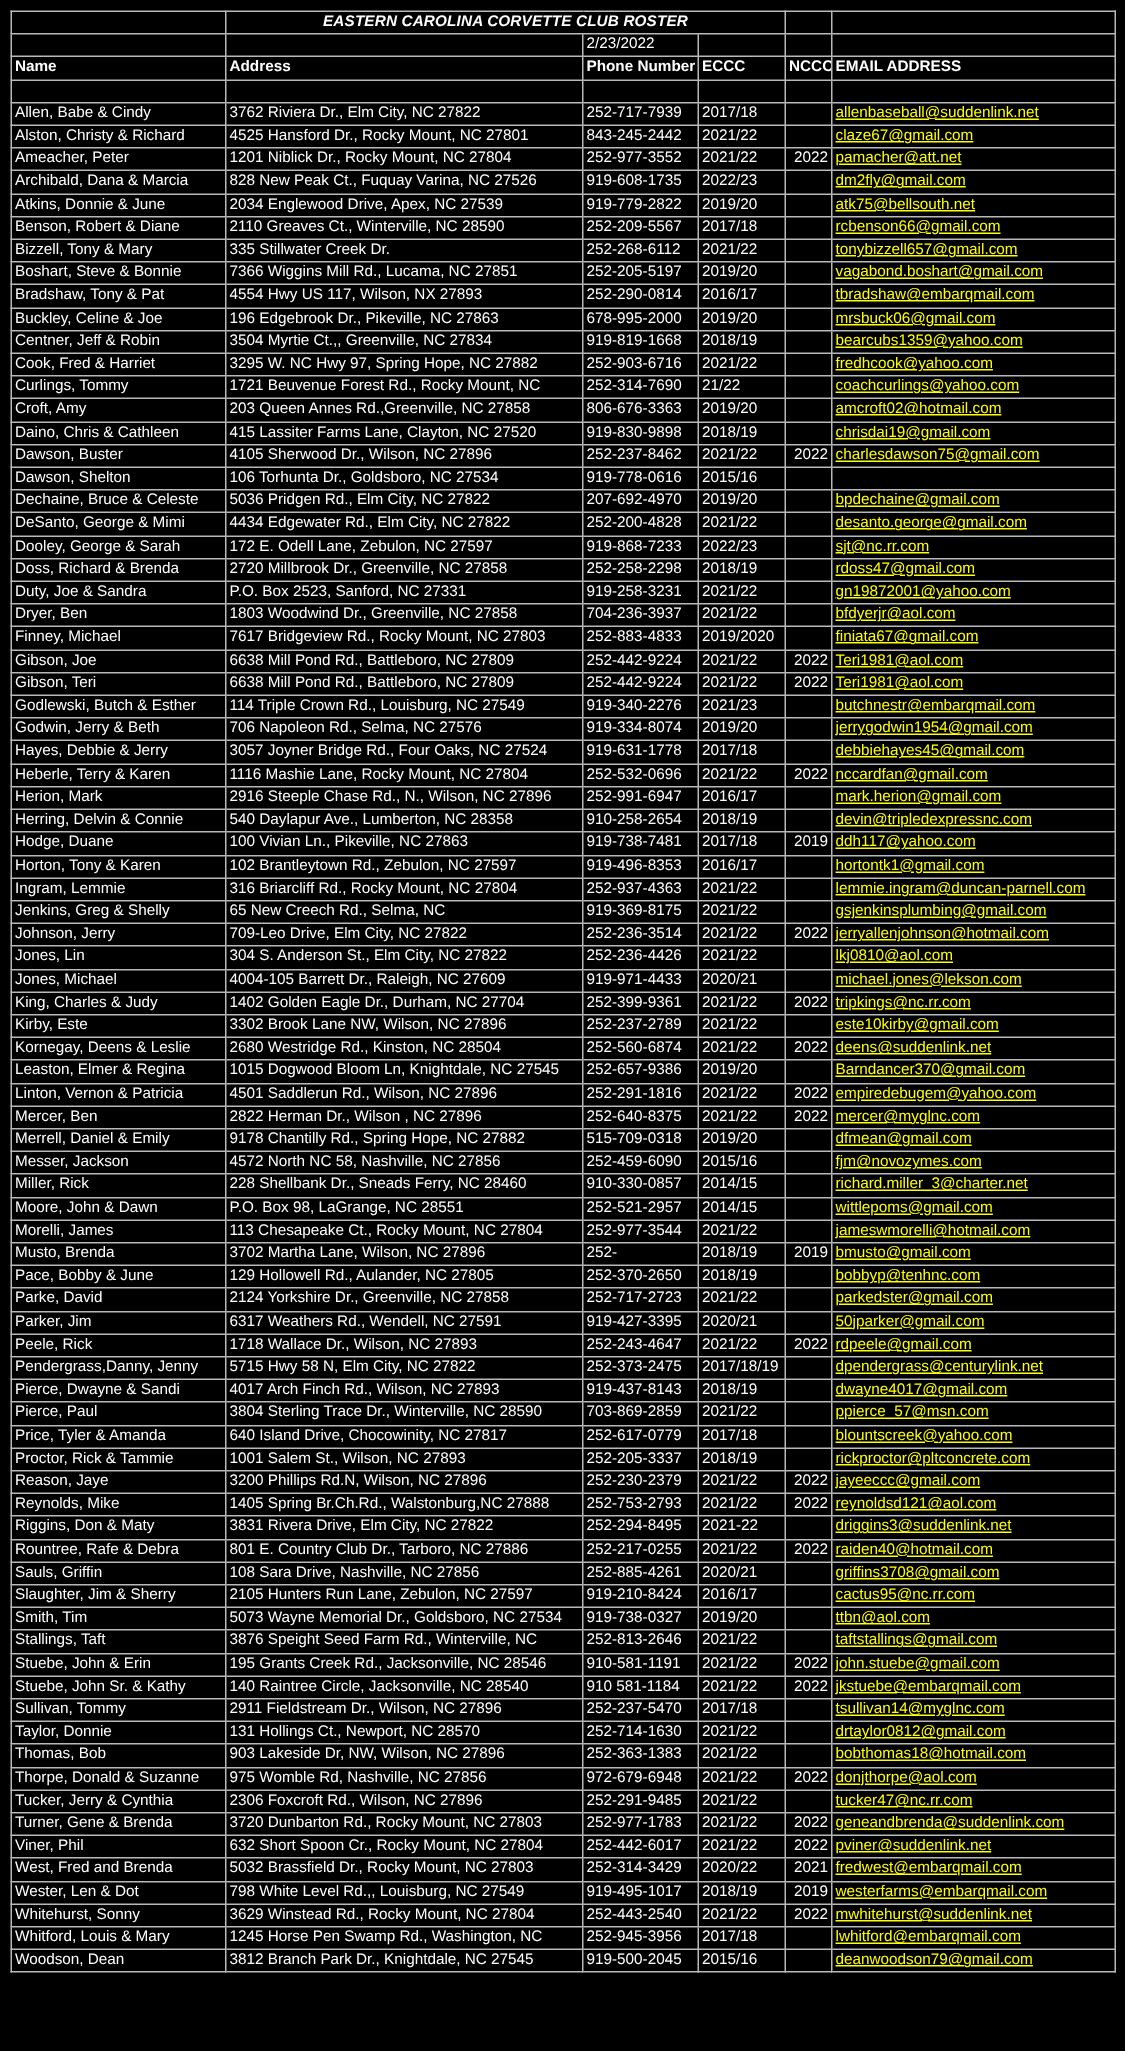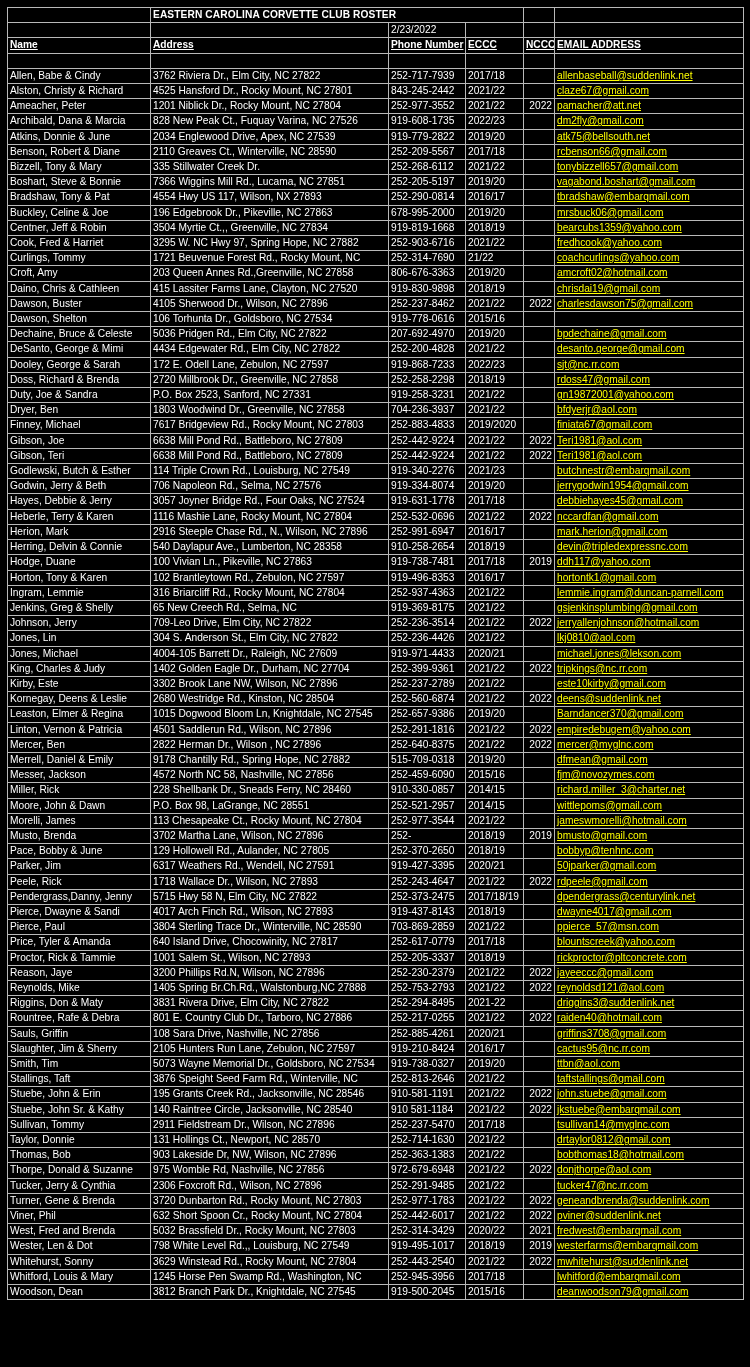--- a/index.html
+++ b/index.html
@@ -40,39 +40,40 @@
   }
   
   col.c-name    { width: 143px; }
   col.c-addr    { width: 238px; }
   col.c-phone   { width: 77px; }
   col.c-eccc    { width: 58px; }
   col.c-ncc     { width: 31px; }
   col.c-email   { width: 189px; }
 
   td.title {
+    text-align: center;
     font-weight: bold;
     font-size: 11.4px;
     letter-spacing: 0.1px;
     height: 18px;
     line-height: 18px;
+    font-style: italic;
   }
   td.datecell {
     font-size: 10.2px;
     height: 15px;
     line-height: 15px;
   }
   td.hdr {
     font-weight: bold;
     font-size: 10.4px;
     height: 16px;
     line-height: 16px;
   }
   td.hdr span.u {
-    text-decoration: underline;
   }
   td.blank { height: 14px; line-height: 14px; }
 
   td.num { text-align: right; padding-right: 3px; }
 
   td.email a, td.email span.mail {
     color: #ffff00;
     text-decoration: underline;
     font-size: 10.2px;
   }
@@ -531,20 +532,28 @@
         </tr>
         <tr>
           <td>Pace, Bobby &amp; June</td>
           <td>129 Hollowell Rd., Aulander, NC  27805</td>
           <td>252-370-2650</td>
           <td>2018/19</td>
           <td class="num"></td>
           <td class="email"><span class="mail">bobbyp@tenhnc.com</span></td>
         </tr>
         <tr>
+          <td>Parke, David</td>
+          <td>2124 Yorkshire Dr., Greenville, NC  27858</td>
+          <td>252-717-2723</td>
+          <td>2021/22</td>
+          <td class="num"></td>
+          <td class="email"><span class="mail">parkedster@gmail.com</span></td>
+        </tr>
+        <tr>
           <td>Parker, Jim</td>
           <td>6317 Weathers Rd., Wendell, NC  27591</td>
           <td>919-427-3395</td>
           <td>2020/21</td>
           <td class="num"></td>
           <td class="email"><span class="mail">50jparker@gmail.com</span></td>
         </tr>
         <tr>
           <td>Peele, Rick</td>
           <td>1718 Wallace Dr., Wilson, NC  27893</td>

